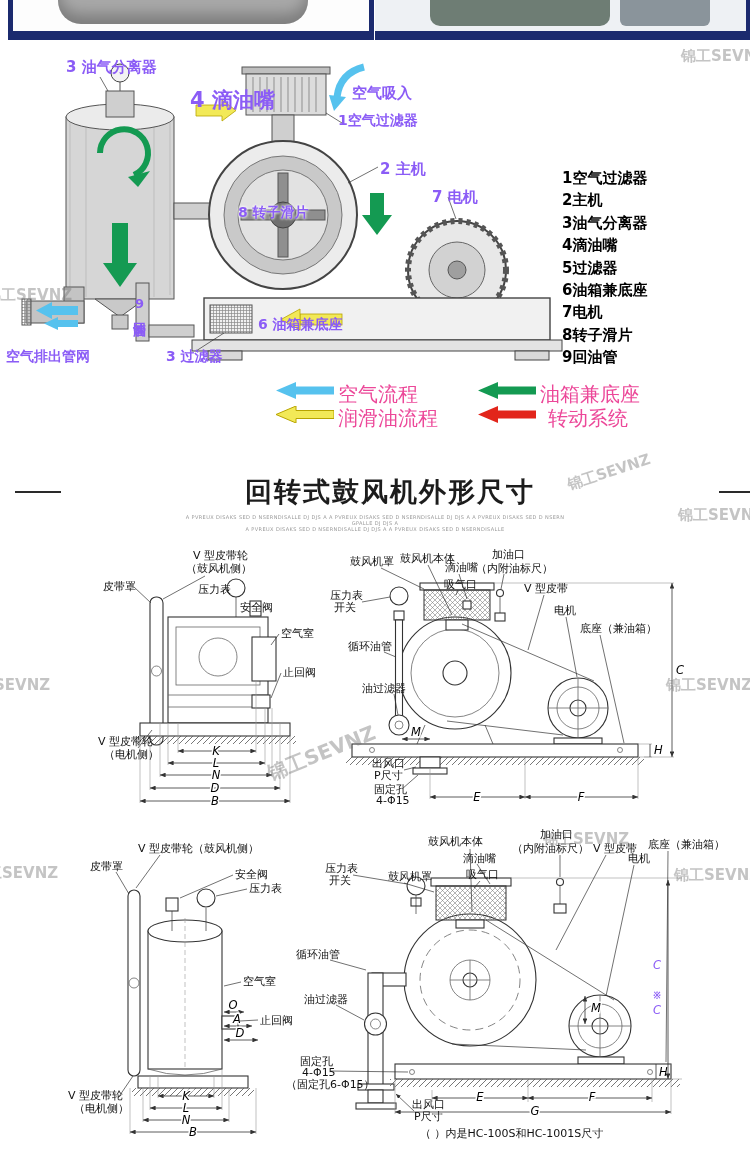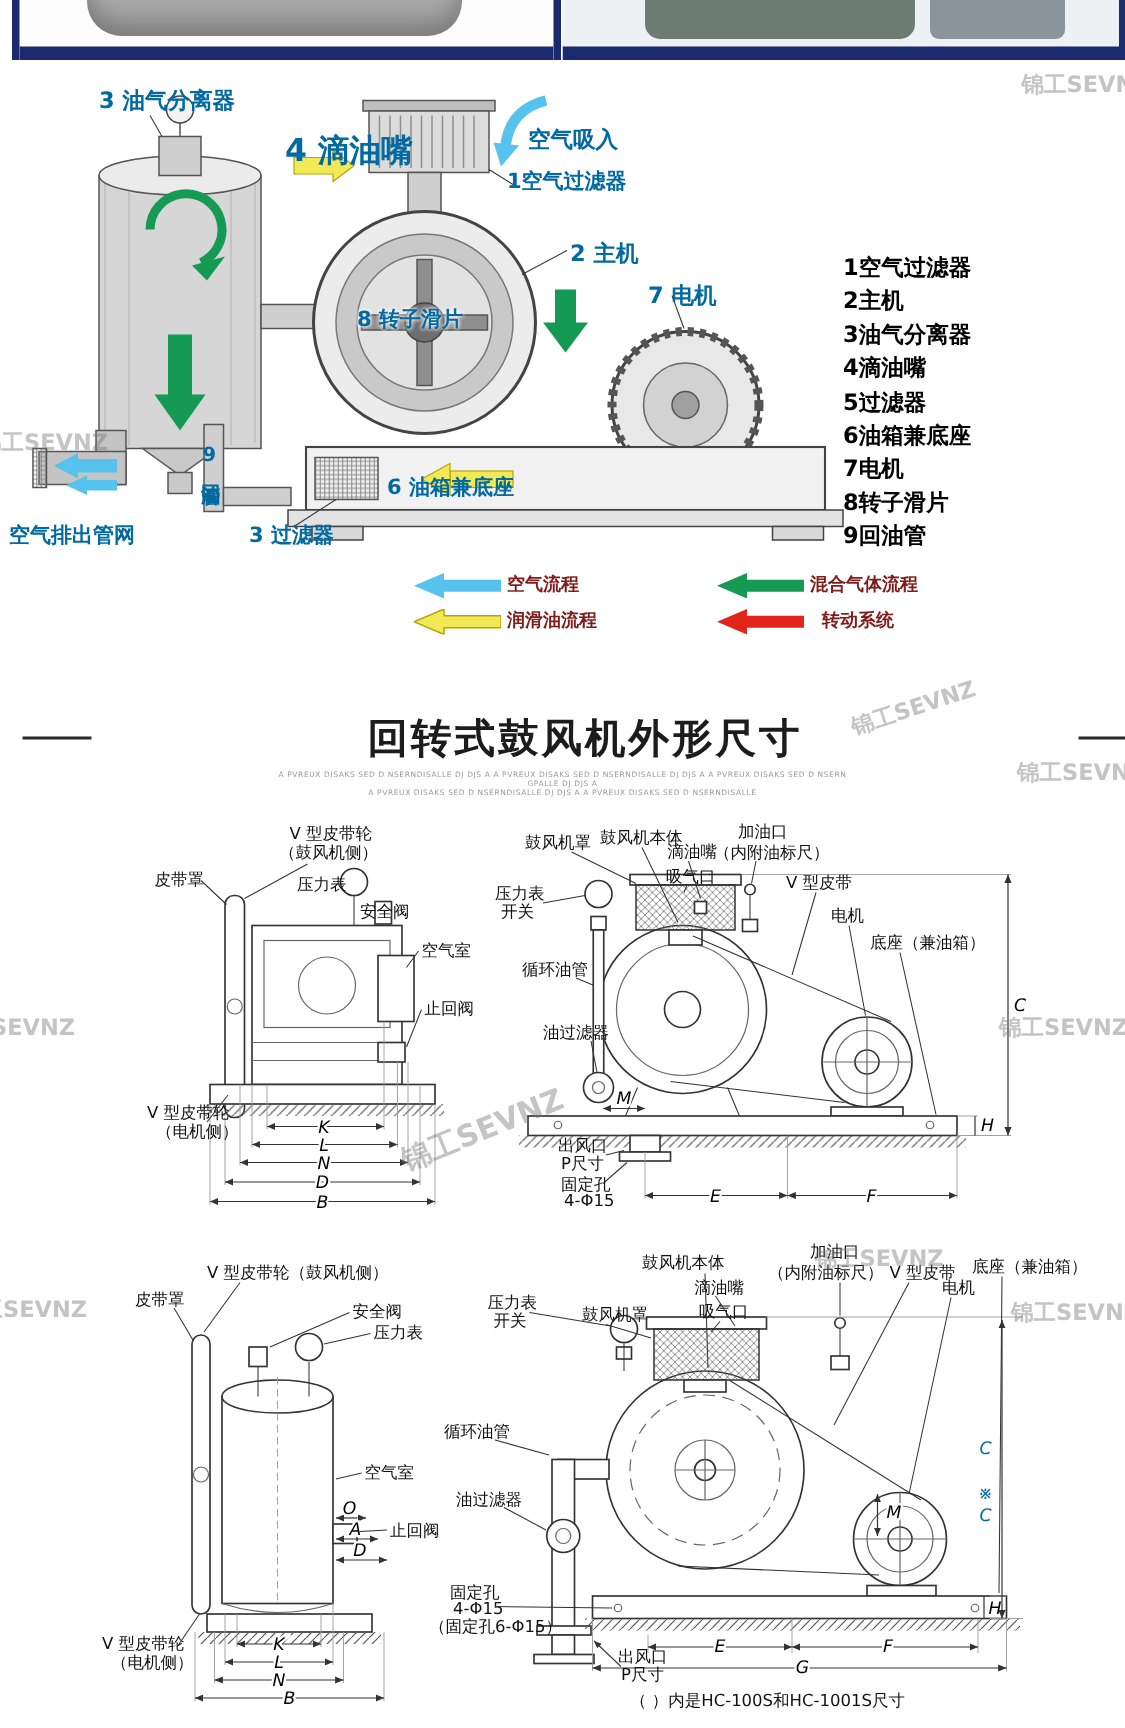--- a/index.html
+++ b/index.html
@@ -1,25 +1,25 @@
 <!DOCTYPE html>
 <html><head>
 <meta charset="utf-8">
 <style>
   html,body{margin:0;padding:0;background:#fff}
   #page{position:relative;width:750px;height:1152px;background:#fff;overflow:hidden;
         font-family:"DejaVu Sans","Liberation Sans",sans-serif;color:#000}
   .abs{position:absolute}
-  .co{position:absolute;font-weight:bold;color:#0369a1;white-space:nowrap;z-index:6}
+  .co{position:absolute;font-weight:bold;color:#8b5cf6;white-space:nowrap;z-index:6}
   .vtext{writing-mode:vertical-rl;text-orientation:upright;letter-spacing:1px}
   .wm{position:absolute;color:rgba(115,115,115,.42);font-weight:bold;font-size:15px;
       white-space:nowrap;z-index:40;pointer-events:none}
   .legend{position:absolute;left:562px;top:167px;z-index:6}
   .legend-item{font-weight:bold;font-size:15px;line-height:22.4px;color:#000;white-space:nowrap}
-  .flow-label{position:absolute;font-weight:bold;font-size:12px;color:#7f1d1d;white-space:nowrap;z-index:6}
+  .flow-label{position:absolute;font-weight:normal;font-size:20px;color:#ec4899;white-space:nowrap;z-index:6}
   .title-row{position:absolute;left:15px;top:474px;width:750px;display:flex;align-items:center;justify-content:space-between;gap:14px;z-index:6}
   .title-line{width:46px;height:2px;background:#2a2a2a}
   .title-text{font-size:27px;font-weight:bold;color:#1c1c1c;letter-spacing:2px}
   .fineprint{position:absolute;left:0;top:514px;width:750px;text-align:center;color:#999;
              font-size:5px;line-height:6px;letter-spacing:.4px;z-index:6}
   svg text{font-family:"DejaVu Sans","Liberation Sans",sans-serif}
   text.cl{font-size:11px;fill:#111}
   text.dl{font-size:11.5px;fill:#000;paint-order:stroke;stroke:#fff;stroke-width:3px;font-style:italic}
   .ldr{stroke:#333;stroke-width:.7;fill:none}
   .dim{stroke:#333;stroke-width:.8}
@@ -153,21 +153,21 @@
     <div class="legend-item">9回油管</div>
   </div>
 
   <svg class="abs" style="left:276px;top:382px" width="58" height="17">
       <polygon points="58,4.5 20,4.5 20,0 0,8.5 20,17 20,12.5 58,12.5" fill="#56c2ee"></polygon>
     </svg>
   <div class="flow-label" style="left:338px;top:381px">空气流程</div>
   <svg class="abs" style="left:478px;top:382px" width="58" height="17">
       <polygon points="58,4.5 20,4.5 20,0 0,8.5 20,17 20,12.5 58,12.5" fill="#149a52"></polygon>
     </svg>
-  <div class="flow-label" style="left:540px;top:381px">混合气体流程</div>
+  <div class="flow-label" style="left:540px;top:381px">油箱兼底座</div>
   <svg class="abs" style="left:276px;top:406px" width="58" height="17">
       <polygon points="58,4.5 20,4.5 20,0 0,8.5 20,17 20,12.5 58,12.5" fill="#f2e957" stroke="#b8a400"></polygon>
     </svg>
   <div class="flow-label" style="left:338px;top:405px">润滑油流程</div>
   <svg class="abs" style="left:478px;top:406px" width="58" height="17">
       <polygon points="58,4.5 20,4.5 20,0 0,8.5 20,17 20,12.5 58,12.5" fill="#e2251b"></polygon>
     </svg>
   <div class="flow-label" style="left:548px;top:405px">转动系统</div>
 
   <div class="title-row">

